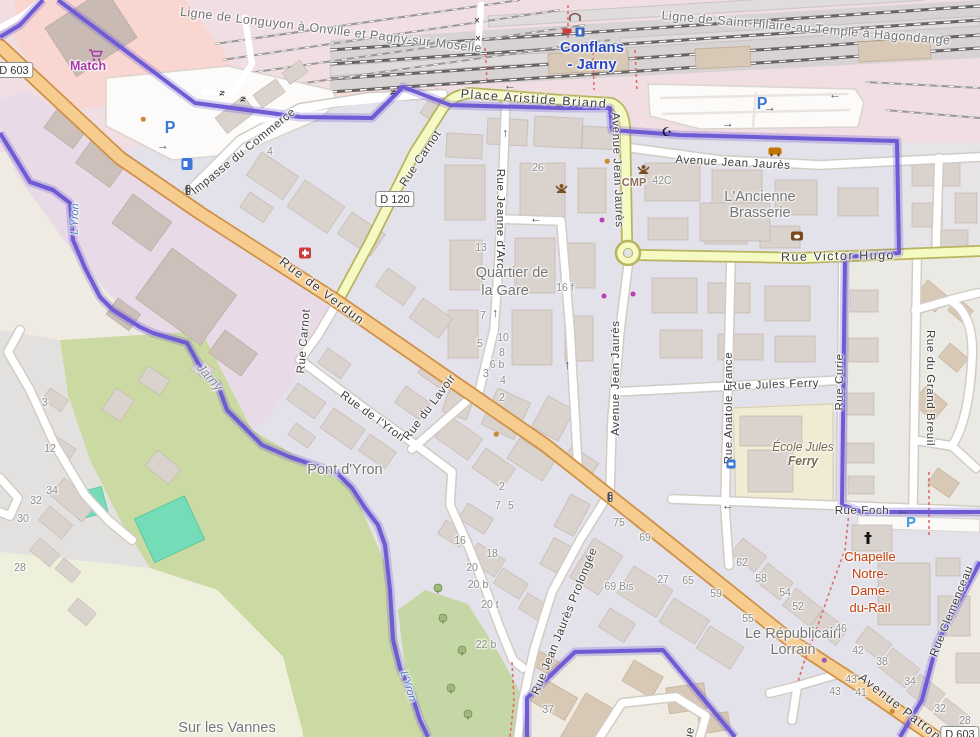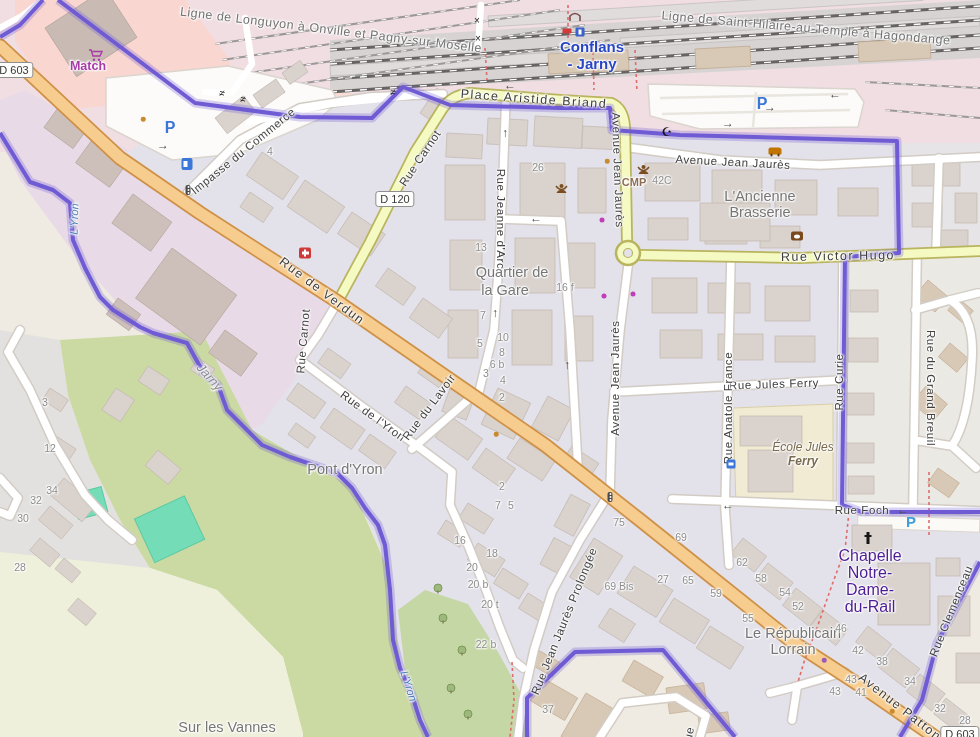--- a/index.html
+++ b/index.html
@@ -5,21 +5,21 @@
   html,body{margin:0;padding:0;background:#888;}
   #map{position:relative;width:980px;height:737px;overflow:hidden;background:#EFEBE2;
        font-family:"Liberation Sans","DejaVu Sans",sans-serif;}
   #map svg{position:absolute;left:0;top:0;}
   #labels{position:absolute;left:0;top:0;width:100%;height:100%;}
   .lbl{position:absolute;white-space:nowrap;transform:translate(-50%,-50%);
        text-shadow:0 0 2px #fff,0 0 2px #fff,0 0 3px #fff,1px 1px 2px #fff,-1px -1px 2px #fff;}
   .street{font-size:11.5px;color:#404040;letter-spacing:.6px;}
   .street-big{font-size:12.5px;color:#3C3C3C;letter-spacing:1.5px;}
   .place{font-size:14.5px;color:#767676;}
-  .chapel{font-size:16px;color:#4c1d95;}
+  .chapel{font-size:13px;color:#c2410c;}
   .school{font-size:12px;font-style:italic;color:#7A6A4E;}
   .rail{font-size:12.5px;color:#737373;letter-spacing:.5px;}
   .station{font-size:15px;font-weight:bold;color:#2946C4;}
   .water{font-size:11px;font-style:italic;color:#4A80B5;}
   .num{font-size:10.5px;color:#8D8D8D;}
   .shield{font-size:11px;color:#383838;background:#FDFDFB;border:1.5px solid #8F8F8F;
           border-radius:3px;padding:0 4px;line-height:14px;text-shadow:none;}
   .parking{font-size:16px;font-weight:bold;color:#3B77D8;text-shadow:none;}
   .parking2{font-size:15px;font-weight:bold;color:#41A0DC;text-shadow:none;}
   .arrow{font-size:12px;color:#4A4A4A;text-shadow:none;}
@@ -402,21 +402,21 @@
       <span class="lbl num" style="left: 498px; top: 505px; transform: translate(-50%, -50%) rotate(0deg);">7</span>
       <span class="lbl num" style="left: 511px; top: 505px; transform: translate(-50%, -50%) rotate(0deg);">5</span>
       <span class="lbl num" style="left: 460px; top: 540px; transform: translate(-50%, -50%) rotate(0deg);">16</span>
       <span class="lbl num" style="left: 492px; top: 553px; transform: translate(-50%, -50%) rotate(0deg);">18</span>
       <span class="lbl num" style="left: 472px; top: 567px; transform: translate(-50%, -50%) rotate(0deg);">20</span>
       <span class="lbl num" style="left: 478px; top: 584px; transform: translate(-50%, -50%) rotate(0deg);">20 b</span>
       <span class="lbl num" style="left: 490px; top: 604px; transform: translate(-50%, -50%) rotate(0deg);">20 t</span>
       <span class="lbl num" style="left: 486px; top: 644px; transform: translate(-50%, -50%) rotate(0deg);">22 b</span>
       <span class="lbl num" style="left: 548px; top: 709px; transform: translate(-50%, -50%) rotate(0deg);">37</span>
       <span class="lbl num" style="left: 619px; top: 522px; transform: translate(-50%, -50%) rotate(0deg);">75</span>
-      <span class="lbl num" style="left: 645px; top: 537px; transform: translate(-50%, -50%) rotate(0deg); margin-left: 36px;">69</span>
+      <span class="lbl num" style="left: 645px; top: 537px; transform: translate(-50%, -50%) rotate(0deg);">69</span>
       <span class="lbl num" style="left: 619px; top: 586px; transform: translate(-50%, -50%) rotate(0deg);">69 Bis</span>
       <span class="lbl num" style="left: 663px; top: 579px; transform: translate(-50%, -50%) rotate(0deg);">27</span>
       <span class="lbl num" style="left: 688px; top: 580px; transform: translate(-50%, -50%) rotate(0deg);">65</span>
       <span class="lbl num" style="left: 742px; top: 562px; transform: translate(-50%, -50%) rotate(0deg);">62</span>
       <span class="lbl num" style="left: 761px; top: 578px; transform: translate(-50%, -50%) rotate(0deg);">58</span>
       <span class="lbl num" style="left: 785px; top: 592px; transform: translate(-50%, -50%) rotate(0deg);">54</span>
       <span class="lbl num" style="left: 716px; top: 593px; transform: translate(-50%, -50%) rotate(0deg);">59</span>
       <span class="lbl num" style="left: 798px; top: 606px; transform: translate(-50%, -50%) rotate(0deg);">52</span>
       <span class="lbl num" style="left: 748px; top: 618px; transform: translate(-50%, -50%) rotate(0deg);">55</span>
       <span class="lbl num" style="left: 841px; top: 628px; transform: translate(-50%, -50%) rotate(0deg);">46</span>

